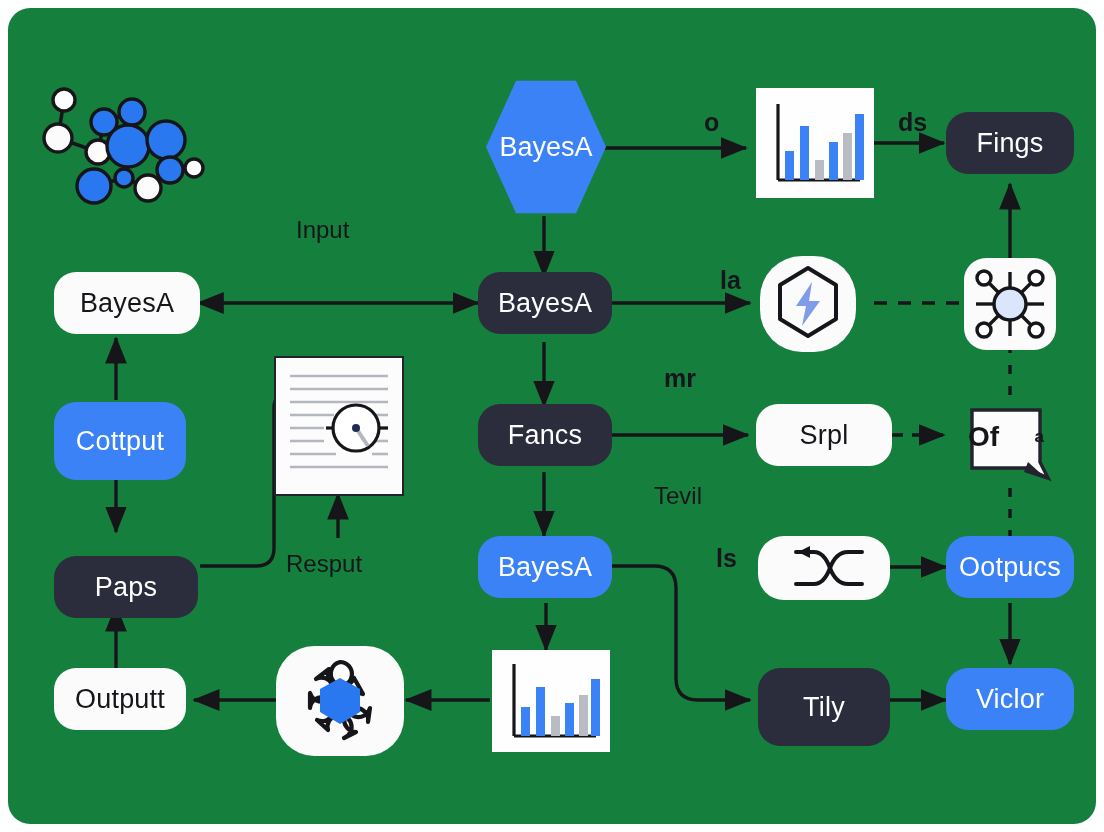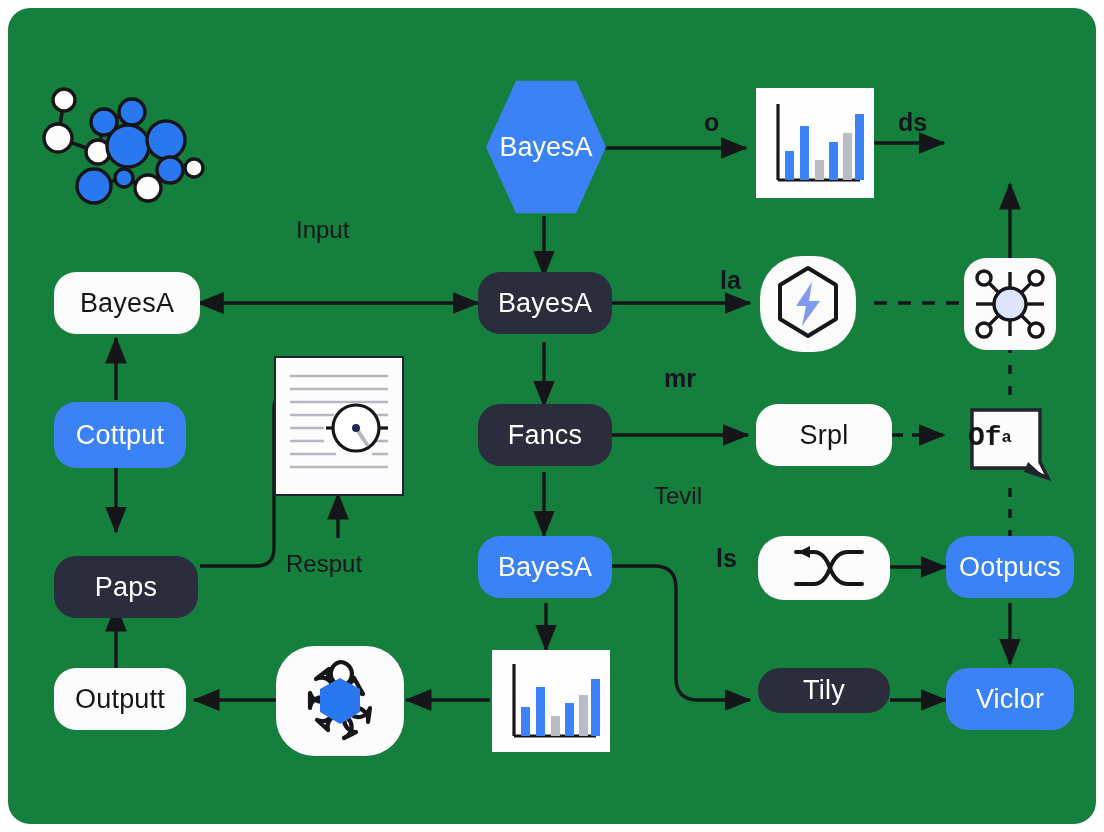--- a/index.html
+++ b/index.html
@@ -201,20 +201,23 @@
         <rect x="29" y="63" width="9" height="29" fill="#3b82f6"></rect>
         <rect x="44" y="38" width="9" height="54" fill="#3b82f6"></rect>
         <rect x="59" y="72" width="9" height="20" fill="#b9bcc2"></rect>
         <rect x="73" y="54" width="9" height="38" fill="#3b82f6"></rect>
         <rect x="87" y="45" width="9" height="47" fill="#b9bcc2"></rect>
         <rect x="99" y="26" width="9" height="66" fill="#3b82f6"></rect>
       </g>
     </svg>
   </div>
 
+  <div class="node pill dark" style="left:938px;top:104px;width:128px;height:62px;">
+    <span>Fings</span>
+  </div>
 
   <div class="node pill white" style="left:46px;top:264px;width:146px;height:62px;">
     <span>BayesA</span>
   </div>
 
   <div class="node pill dark" style="left:470px;top:264px;width:134px;height:62px;">
     <span>BayesA</span>
   </div>
 
   <div class="blobcard" style="left:752px;top:248px;width:96px;height:96px;">
@@ -239,21 +242,21 @@
       <circle cx="46" cy="46" r="16" fill="#dbe5fb" stroke="#16161a" stroke-width="3.4"></circle>
       <g stroke="#16161a" stroke-width="3.4" fill="#ffffff">
         <circle cx="20" cy="20" r="7"></circle>
         <circle cx="72" cy="20" r="7"></circle>
         <circle cx="20" cy="72" r="7"></circle>
         <circle cx="72" cy="72" r="7"></circle>
       </g>
     </svg>
   </div>
 
-  <div class="node pill blue" style="left:46px;top:394px;width:132px;height:66px;">
+  <div class="node pill blue" style="left:46px;top:394px;width:132px;height:78px;">
     <span>Cottput</span>
   </div>
 
   <div class="doccard" style="left:266px;top:348px;width:126px;height:136px;">
     <svg viewBox="0 0 126 136" width="126" height="136" xmlns="http://www.w3.org/2000/svg">
       <g stroke="#b4b7bd" stroke-width="2.6">
         <line x1="14" y1="18" x2="112" y2="18"></line>
         <line x1="14" y1="31" x2="112" y2="31"></line>
         <line x1="14" y1="44" x2="112" y2="44"></line>
         <line x1="14" y1="57" x2="58" y2="57"></line>
@@ -286,21 +289,21 @@
 
   <div class="node pill dark" style="left:470px;top:396px;width:134px;height:62px;">
     <span>Fancs</span>
   </div>
 
   <div style="position:absolute;left:960px;top:398px;width:88px;height:86px;">
     <svg viewBox="0 0 88 86" width="88" height="86" xmlns="http://www.w3.org/2000/svg">
       <path d="M4,4 L72,4 L72,56 L80,72 L58,62 L4,62 Z" fill="#fcfcfc" stroke="#23232e" stroke-width="3.4" stroke-linejoin="miter"></path>
       <path d="M60,56 L80,74 L56,66 Z" fill="#23232e"></path>
     </svg>
-    <div style="position:absolute;left:0;top:0;width:76px;height:62px;display:flex;align-items:center;justify-content:flex-start;font-size:28px;font-weight:700;color:#16161a;font-family:Liberation Mono, monospace;">
+    <div style="position:absolute;left:0;top:0;width:76px;height:62px;display:flex;align-items:center;justify-content:space-between;font-size:28px;font-weight:700;color:#16161a;">
       <span>Of</span>
         <span class="sub">a</span>
     </div>
   </div>
 
   <div class="node pill blue" style="left:470px;top:528px;width:134px;height:62px;">
     <span>BayesA</span>
   </div>
 
   <div class="iconcard" style="left:750px;top:528px;width:132px;height:64px;">
@@ -343,21 +346,21 @@
         <rect x="29" y="57" width="9" height="29" fill="#3b82f6"></rect>
         <rect x="44" y="37" width="9" height="49" fill="#3b82f6"></rect>
         <rect x="59" y="66" width="9" height="20" fill="#b9bcc2"></rect>
         <rect x="73" y="53" width="9" height="33" fill="#3b82f6"></rect>
         <rect x="87" y="45" width="9" height="41" fill="#b9bcc2"></rect>
         <rect x="99" y="29" width="9" height="57" fill="#3b82f6"></rect>
       </g>
     </svg>
   </div>
 
-  <div class="node pill dark" style="left:750px;top:660px;width:132px;height:45px;">
+  <div class="node pill dark" style="left:750px;top:660px;width:132px;height:78px;">
     <span>Tily</span>
   </div>
 
   <div class="node pill blue" style="left:938px;top:660px;width:128px;height:62px;">
     <span>Viclor</span>
   </div>
 
   <div class="plainlabel" style="left:288px;top:208px;">Input</div>
 
   <div class="plainlabel" style="left:278px;top:542px;">Resput</div>

